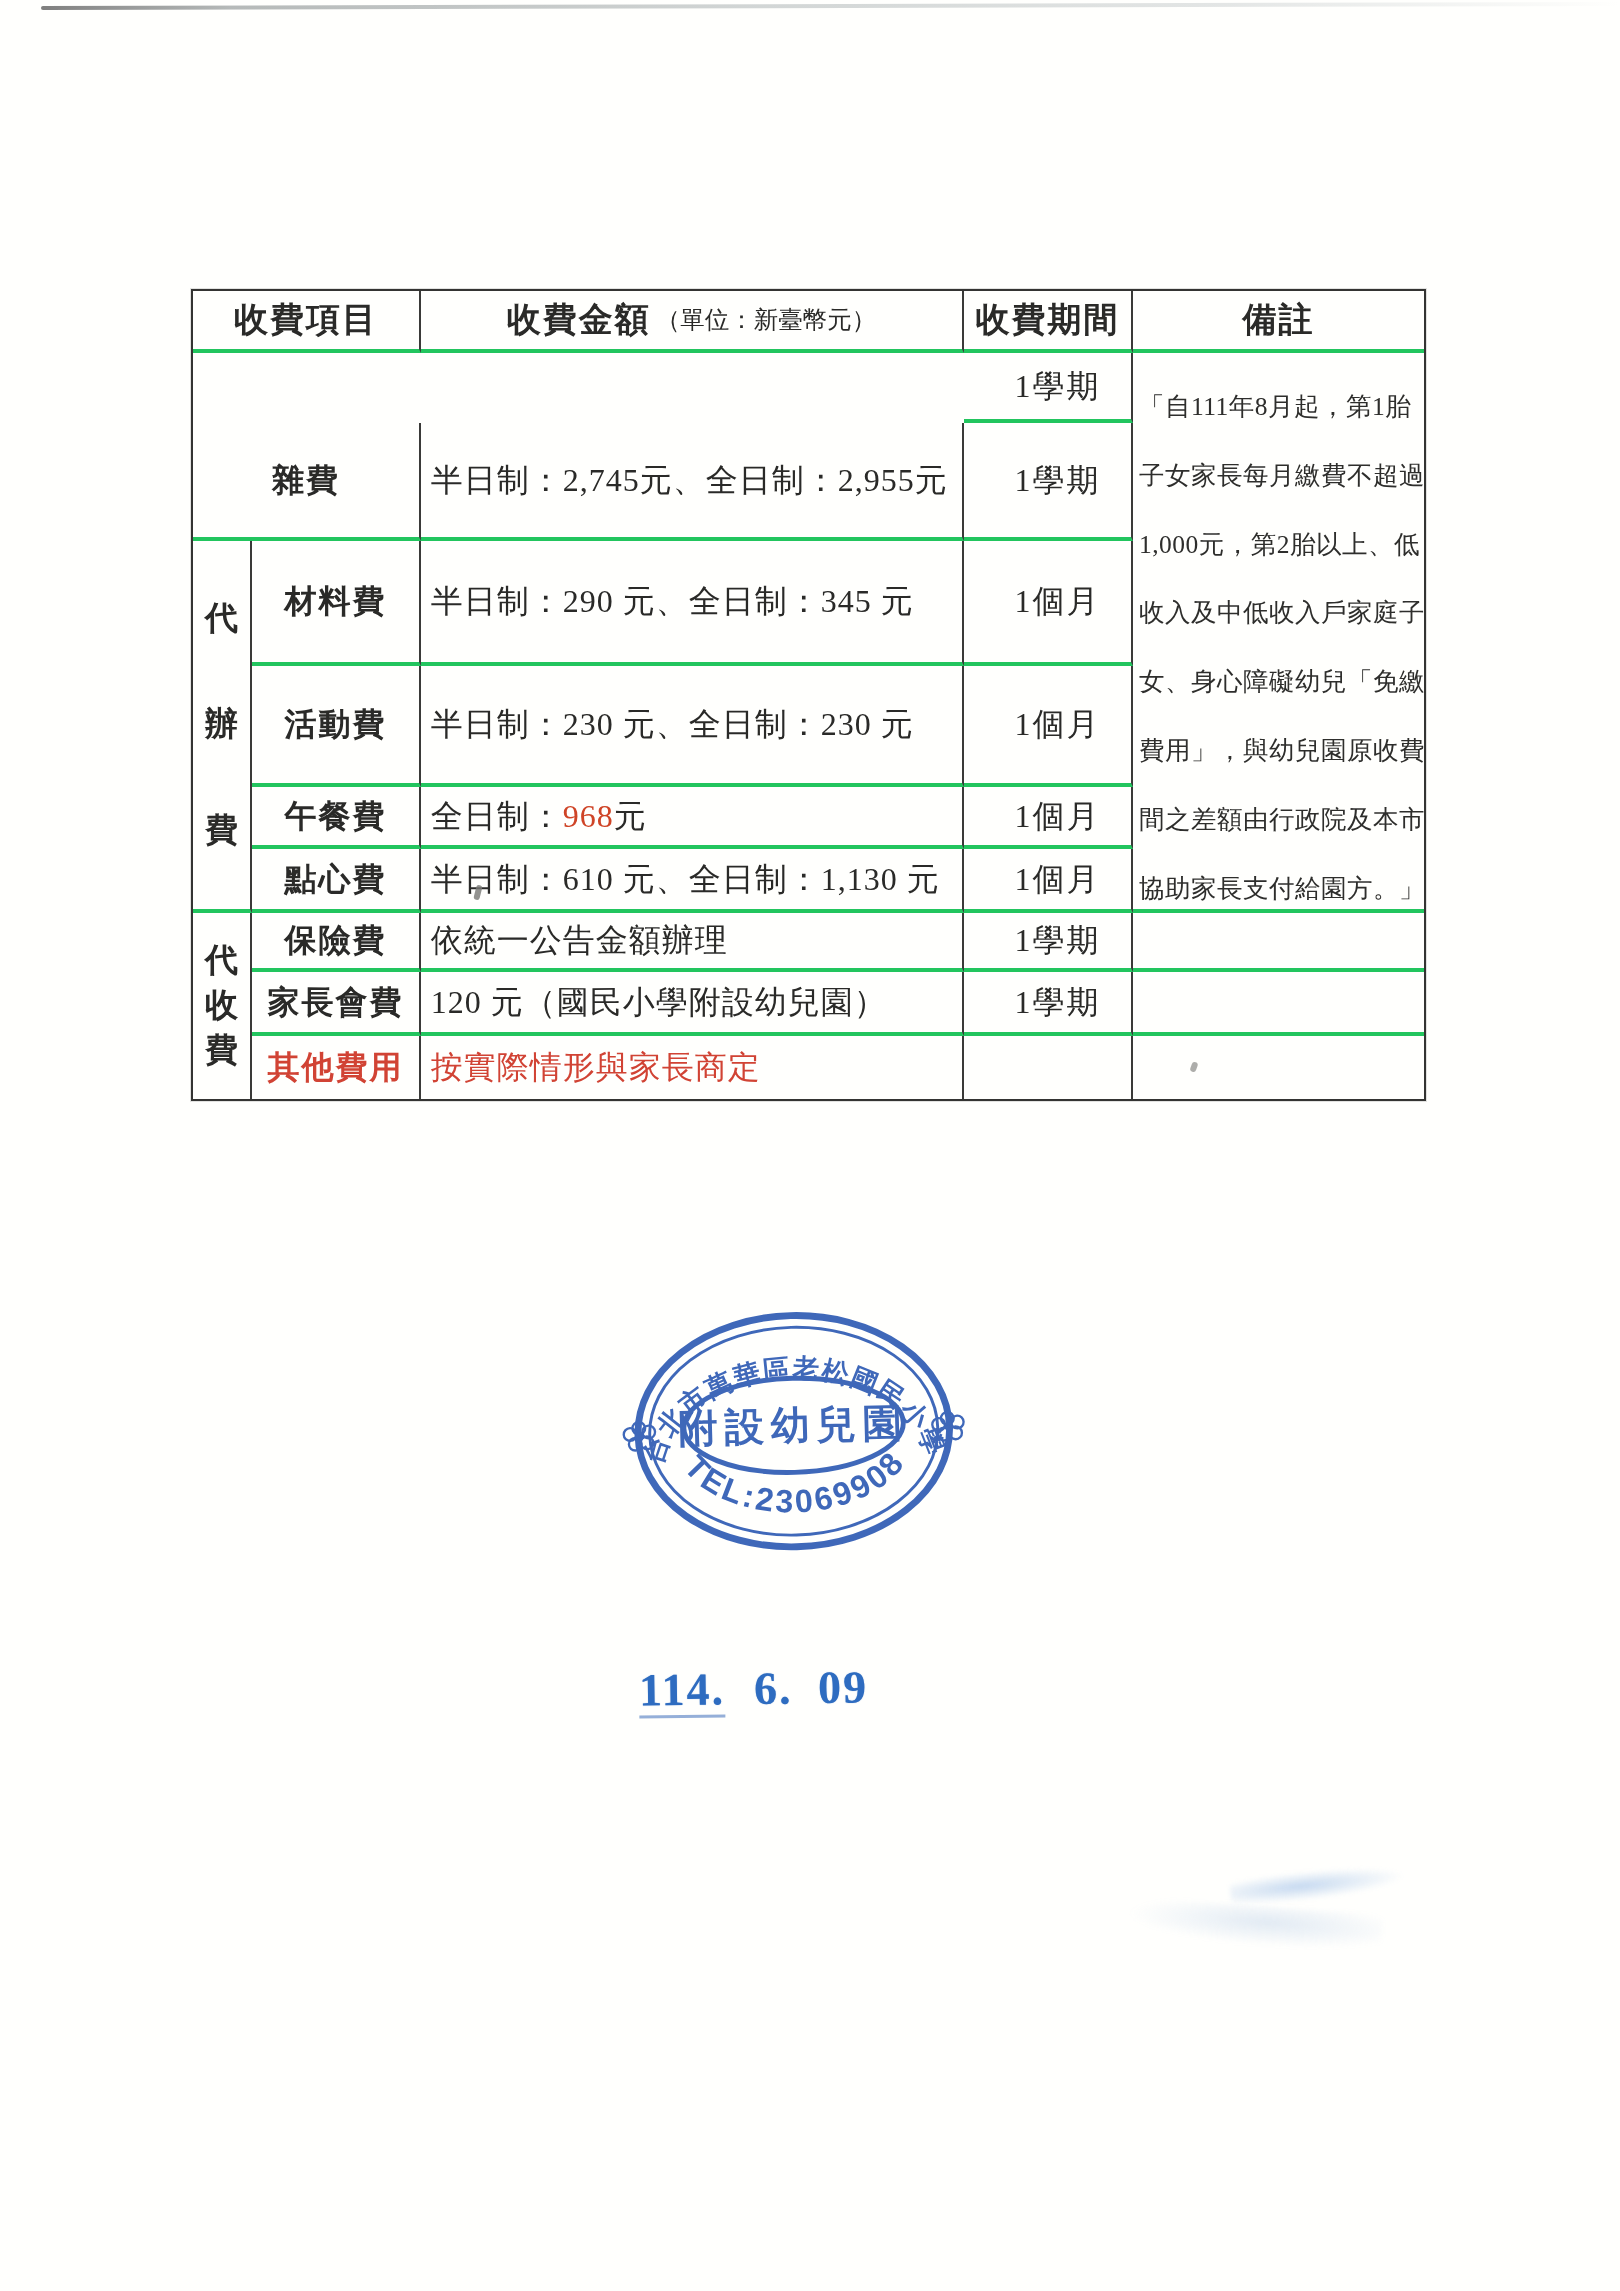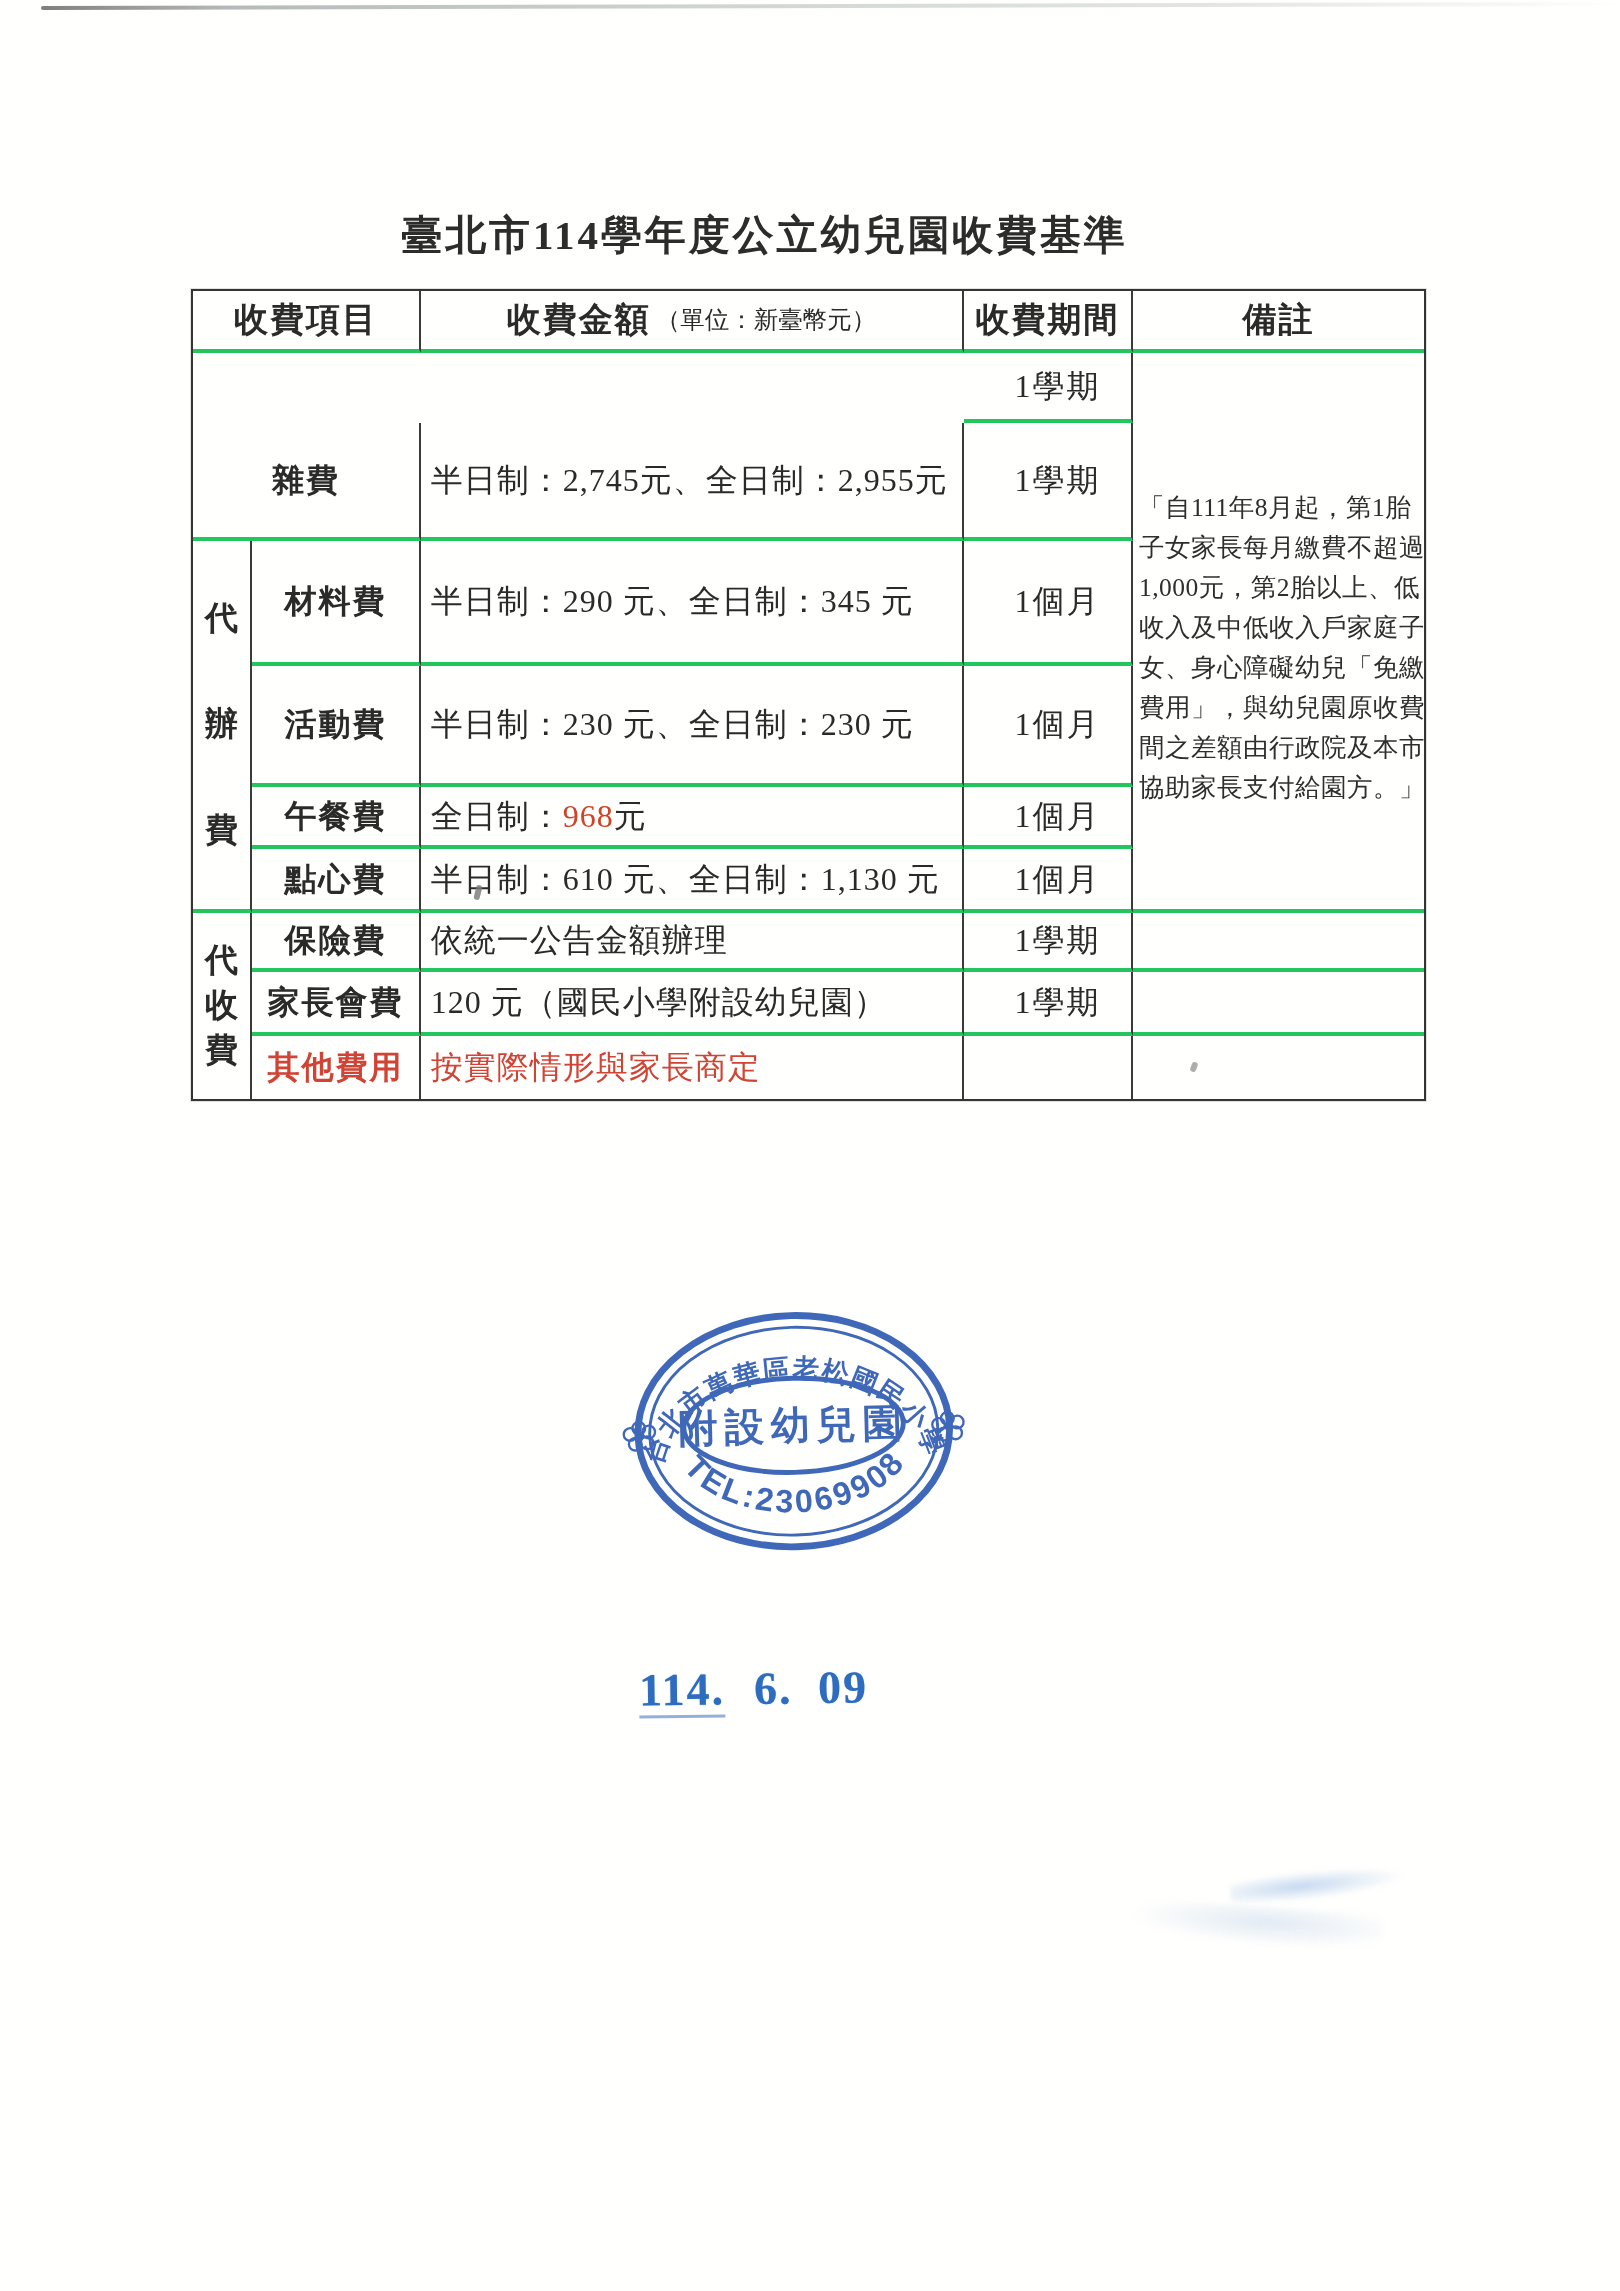--- a/index.html
+++ b/index.html
@@ -45,21 +45,21 @@
   .lbl { font-weight:600; letter-spacing:2px; }
   .amt { justify-content:flex-start; padding-left:9.8px; letter-spacing:1px; }
   .per { letter-spacing:2px;padding-left:20px; }
   .red-text  { color:#d14334; }
   .red-num   { color:#cf4426; }
   .vlabel {
     flex-direction:column; justify-content:space-around;
     font-weight:600; font-size:33px; padding:25.5px 0;
   }
   .remark-main {
-    flex-direction:column; align-items:flex-start; justify-content:center;
+    flex-direction:column; align-items:flex-start; justify-content:space-between;
     padding:9.8px 4.9px 0 5.9px;
     margin-top:24px;
   }
   .remark-line {
     white-space:nowrap; font-size:25.5px; line-height:40px;
     letter-spacing:0.5px; color:#2e2e2c;
   }
   
   .stamp {
     position:absolute; left:598px; top:1294px;
@@ -89,21 +89,20 @@
               background:radial-gradient(ellipse at 55% 40%, rgba(120,160,210,.22), rgba(120,160,210,0) 70%);
               filter:blur(2.9px); transform:rotate(4deg); }
 </style>
 </head>
 <body>
 
 <div class="page">
 
   <div class="scan-edge"></div>
 
-  <div class="doc-title">臺北市114學年度公立幼兒園收費基準</div>
 
   <div class="fee-table">
 
     <div class="cell hd" style="grid-area:1/1/2/3">收費項目</div>
     <div class="cell hd" style="grid-area:1/3/2/4">
       <span>收費金額</span>
       <span class="unit">（單位：新臺幣元）</span>
     </div>
     <div class="cell hd" style="grid-area:1/4/2/5">收費期間</div>
     <div class="cell hd nr" style="grid-area:1/5/2/6">備註</div>

